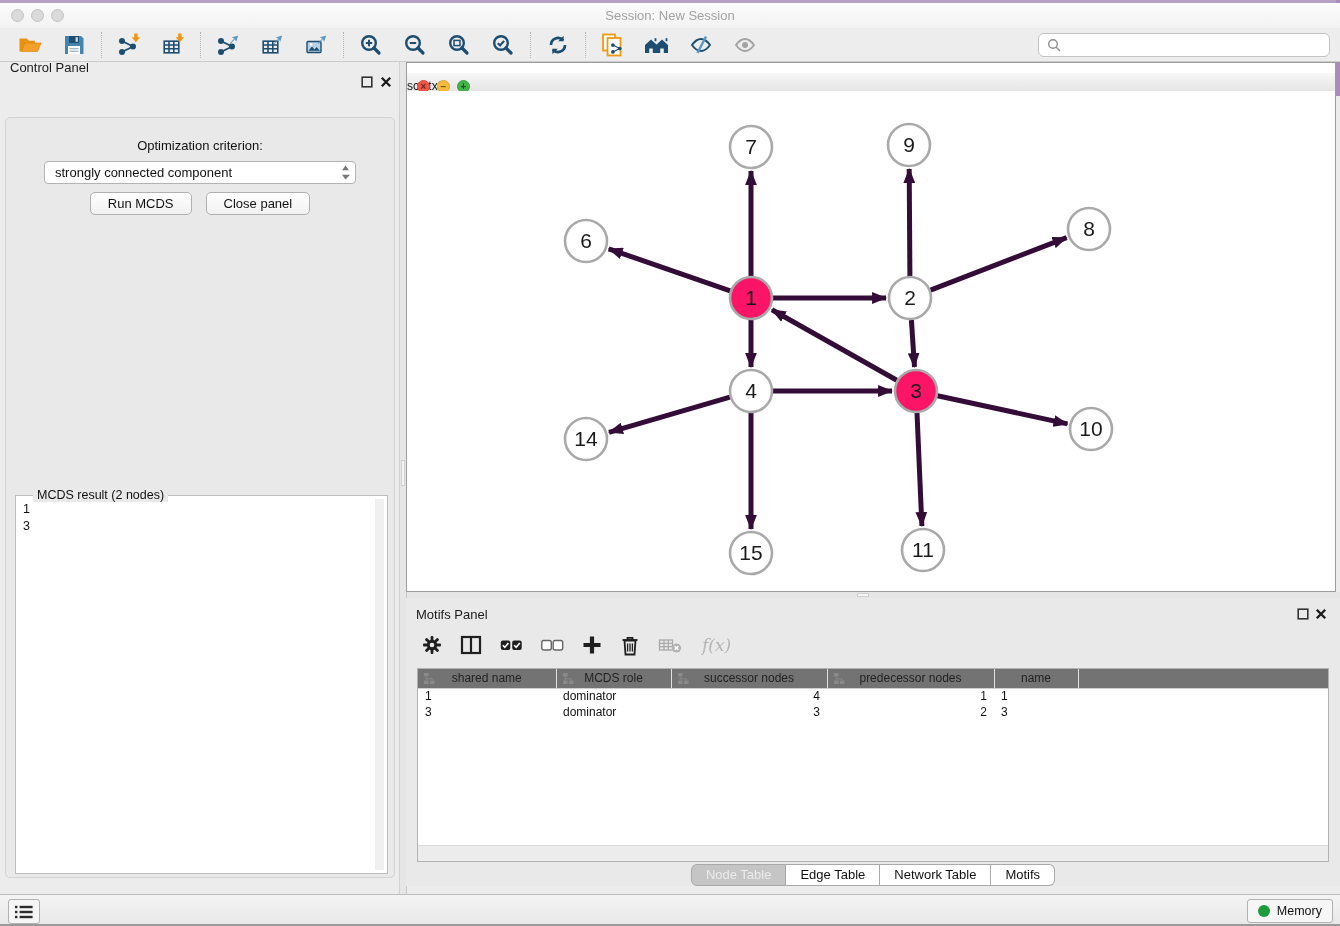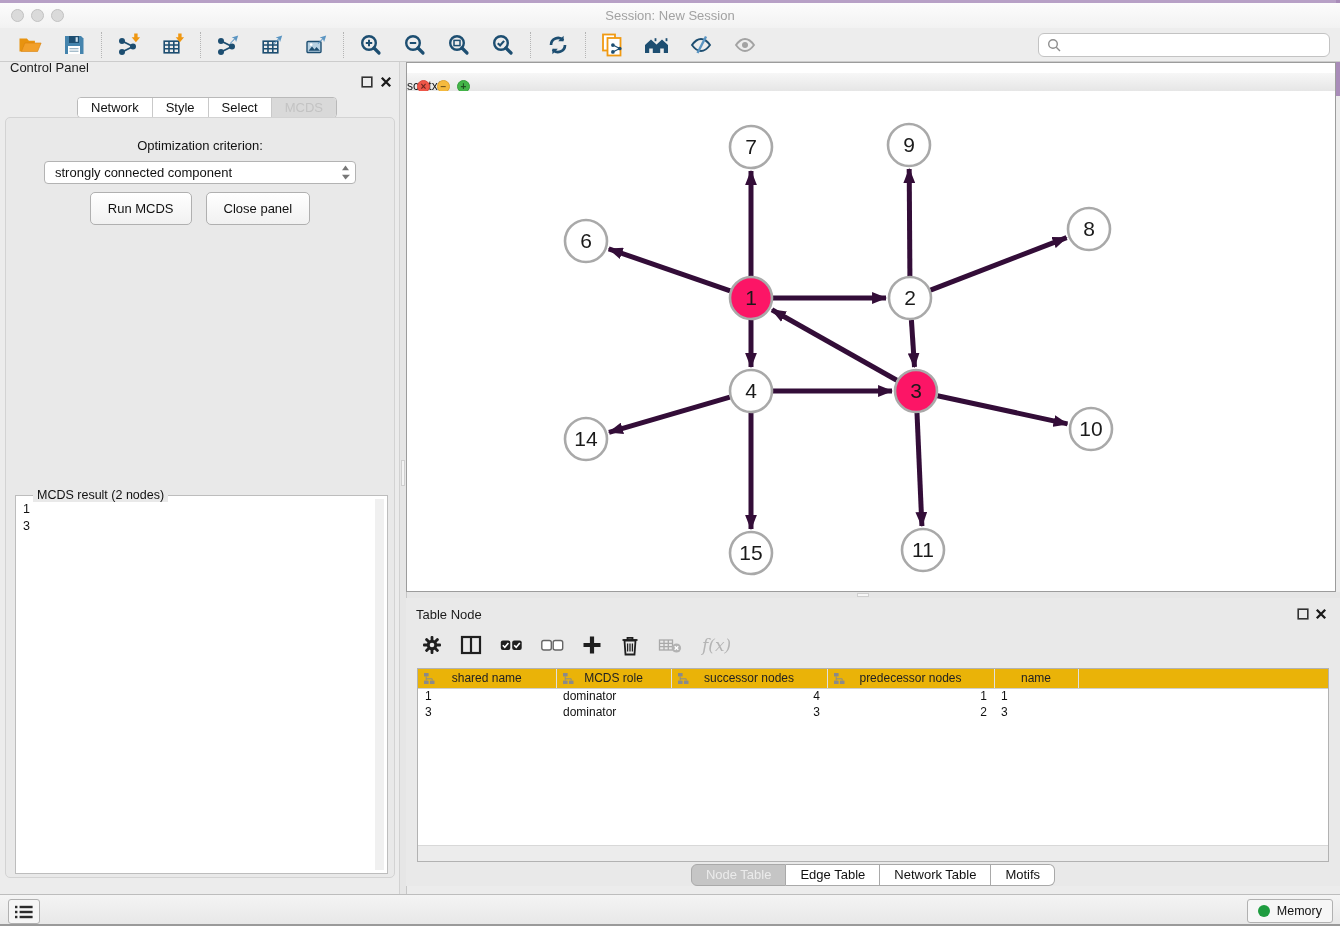--- a/index.html
+++ b/index.html
@@ -31,21 +31,21 @@
   .panel-close { position:absolute; width:13px; height:13px; }
   .cp-tabs { position:absolute; top:97px; left:77px; display:flex; height:21px; border:1px solid #b9b9b9; border-radius:4px; overflow:hidden; background:#fff; }
   .seg-tab { padding:0 13px; line-height:19px; font-size:13px; color:#111; background:#fff; border-right:1px solid #c9c9c9; white-space:nowrap; }
   .seg-tab:last-child { border-right:none; }
   .cp-tabs .seg-tab.active { background:#d9d9d9; color:#c3c3c3; }
   .cp-body { position:absolute; left:5px; top:117px; width:390px; height:761px; background:#e9e9e9; border:1px solid #d3d3d3; border-radius:5px; }
   .opt-label { position:absolute; top:20px; left:0; right:0; text-align:center; font-size:13px; color:#111; }
   .criterion { position:absolute; top:43px; left:38px; width:312px; height:23px; background:#fff; border:1px solid #b3b3b3; border-radius:4px; display:flex; align-items:center; padding:0 5px 0 10px; font-size:13px; color:#111; }
   .criterion .spacer { flex:1; }
   .btn-row { position:absolute; top:74px; left:0; right:0; display:flex; justify-content:center; gap:14px; }
-  .mac-btn { height:33px; border:1px solid #b0b0b0; border-radius:5px; background:linear-gradient(#ffffff,#f1f1f1); font-size:13px; font-family:"Liberation Sans",sans-serif; padding:0 17px; color:#111; }
+  .mac-btn { height:23px; border:1px solid #b0b0b0; border-radius:5px; background:linear-gradient(#ffffff,#f1f1f1); font-size:13px; font-family:"Liberation Sans",sans-serif; padding:0 17px; color:#111; }
   .result-box { position:absolute; left:9px; top:377px; width:373px; height:379px; border:1px solid #bdbdbd; background:#fff; }
   .result-legend { position:absolute; top:-8px; left:17px; background:#e9e9e9; padding:0 4px; font-size:12.5px; color:#111; }
   .result-lines { padding:5px 7px; font-size:12.5px; line-height:17px; color:#111; white-space:pre; }
   .result-scrollbar { position:absolute; top:3px; right:3px; bottom:3px; width:9px; background:#f0f0f0; }
 
   
   .v-divider { position:absolute; left:399px; top:62px; width:8px; height:832px; background:#e6e6e6; border-left:1px solid #d2d2d2; border-right:1px solid #c7c7c7; }
   .v-grip { position:absolute; top:398px; left:1px; width:4px; height:26px; background:#f4f4f4; border:1px solid #cfcfcf; }
   .h-divider { position:absolute; left:407px; top:592px; width:933px; height:6px; background:#e6e6e6; }
   .h-grip { position:absolute; left:450px; top:1px; width:12px; height:4px; background:#f6f6f6; border:1px solid #cfcfcf; }
@@ -60,21 +60,21 @@
   .net-title { line-height:27px; font-size:12px; color:#151515;margin-top:10px; }
   .net-canvas { position:absolute; top:28px; left:0; right:0; bottom:0; background:#fff; }
 
   
   .table-panel { position:absolute; left:406px; top:598px; width:934px; height:288px; background:#e9e9e9; }
   .tp-title { position:absolute; left:10px; top:9px; font-size:13px; color:#1b1b1b; }
   .tp-toolbar { position:absolute; left:16px; top:26px; height:42px; display:flex; align-items:center; gap:18px; }
   .tp-btn { background:none; border:none; display:flex; align-items:center; justify-content:center; }
   .tp-tablebox { position:absolute; left:11px; top:70px; width:912px; height:194px; background:#fff; border:1px solid #b2b2b2; }
   table { border-collapse:collapse; width:100%; table-layout:fixed; font-size:12px; }
-  thead th { height:19px; background:#eab308; border-bottom:1px solid #cfcfcf; border-right:1px solid #e0e0e0; font-weight:normal; color:#222; position:relative; text-align:center; font-size:12px;margin-top:28px; }
+  thead th { height:19px; background:#737373; border-bottom:1px solid #cfcfcf; border-right:1px solid #e0e0e0; font-weight:normal; color:#222; position:relative; text-align:center; font-size:12px;margin-top:28px; }
   thead th.filler { border-right:none; }
   .hier { position:absolute; left:5px; top:3px; }
   tbody td { height:16px; padding:0 7px; color:#111; font-size:12px; }
   td.l { text-align:left; } td.r { text-align:right; }
   .tp-scrollstrip { position:absolute; left:0; right:0; bottom:0; height:16px; background:#ececec; border-top:1px solid #d8d8d8; }
   .tp-tabs { position:absolute; left:0; right:0; top:266px; display:flex; justify-content:center; }
   .tp-tab { height:22px; line-height:20px; padding:0 14px; font-size:13px; background:#fff; border:1px solid #a9a9a9; border-left:none; color:#111; white-space:nowrap; }
   .tp-tab:first-child { border-left:1px solid #a9a9a9; border-radius:6px 0 0 6px; }
   .tp-tab:last-child { border-radius:0 6px 6px 0; }
   .tp-tab.active { background:#c5c5c5; color:#ebebeb; }
@@ -282,26 +282,20 @@
     <input type="text" placeholder="" style="">
   </div>
 
   <div class="cp-title">Control Panel</div>
   <span class="panel-float" style="left:361px; top:74px;" id="cp-float"><svg width="12" height="12" viewBox="0 0 12 12">
         <rect x="1.2" y="1.2" width="9.6" height="9.6" fill="none" stroke="#333" stroke-width="1.6"></rect>
       </svg></span>
   <span class="panel-close" style="left:380px; top:74px;" id="cp-close"><svg width="12" height="12" viewBox="0 0 12 12">
         <path d="M1.8 1.8l8.4 8.4M10.2 1.8l-8.4 8.4" stroke="#1a1a1a" stroke-width="2.3"></path>
       </svg></span>
-  <div class="cp-tabs" id="cp-tabs">
-      <div class="seg-tab">Network</div>
-      <div class="seg-tab">Style</div>
-      <div class="seg-tab">Select</div>
-      <div class="seg-tab active">MCDS</div>
-    </div>
   <div class="cp-body">
     <div class="opt-label">Optimization criterion:</div>
     <div class="criterion">
       <span>strongly connected component</span>
       <span class="spacer"></span>
       <span class="icn" id="stepper-slot">
           <svg width="9" height="15" viewBox="0 0 9 15">
             <path d="M4.5 0.5L8 5.2H1z" fill="#777"></path>
             <path d="M4.5 14.5L1 9.8h8z" fill="#777"></path>
           </svg>
@@ -398,21 +392,21 @@
             <text x="344" y="469" text-anchor="middle" font-size="21" font-family="Liberation Sans, sans-serif" fill="#1a1a1a">15</text>
           </g>
         </svg></div>
   </div>
 
   <div class="h-divider">
       <div class="h-grip"></div>
     </div>
 
   <div class="table-panel">
-    <div class="tp-title">Table Node</div>
+    <div class="tp-title">Motifs Panel</div>
     <span class="panel-float" style="right:30px; top:8px; position:absolute;" id="tp-float"><svg width="12" height="12" viewBox="0 0 12 12">
           <rect x="1.2" y="1.2" width="9.6" height="9.6" fill="none" stroke="#333" stroke-width="1.6"></rect>
         </svg></span>
     <span class="panel-close" style="right:12px; top:8px; position:absolute;" id="tp-close"><svg width="12" height="12" viewBox="0 0 12 12">
           <path d="M1.8 1.8l8.4 8.4M10.2 1.8l-8.4 8.4" stroke="#1a1a1a" stroke-width="2.3"></path>
         </svg></span>
     <div class="tp-toolbar" id="table-toolbar">
         <button class="tp-btn">
           <span class="icn">
             <svg width="20" height="20" viewBox="0 0 20 20">

